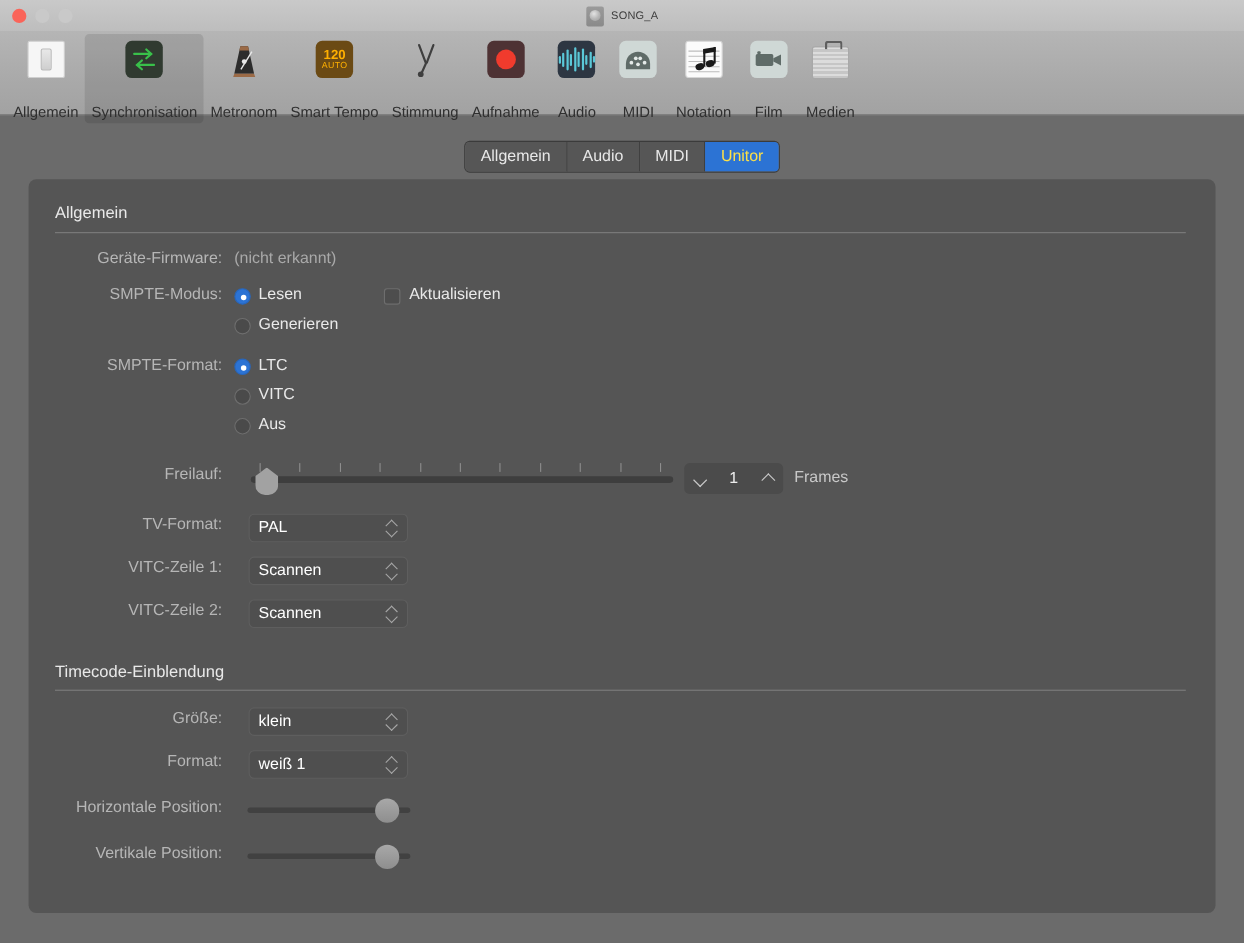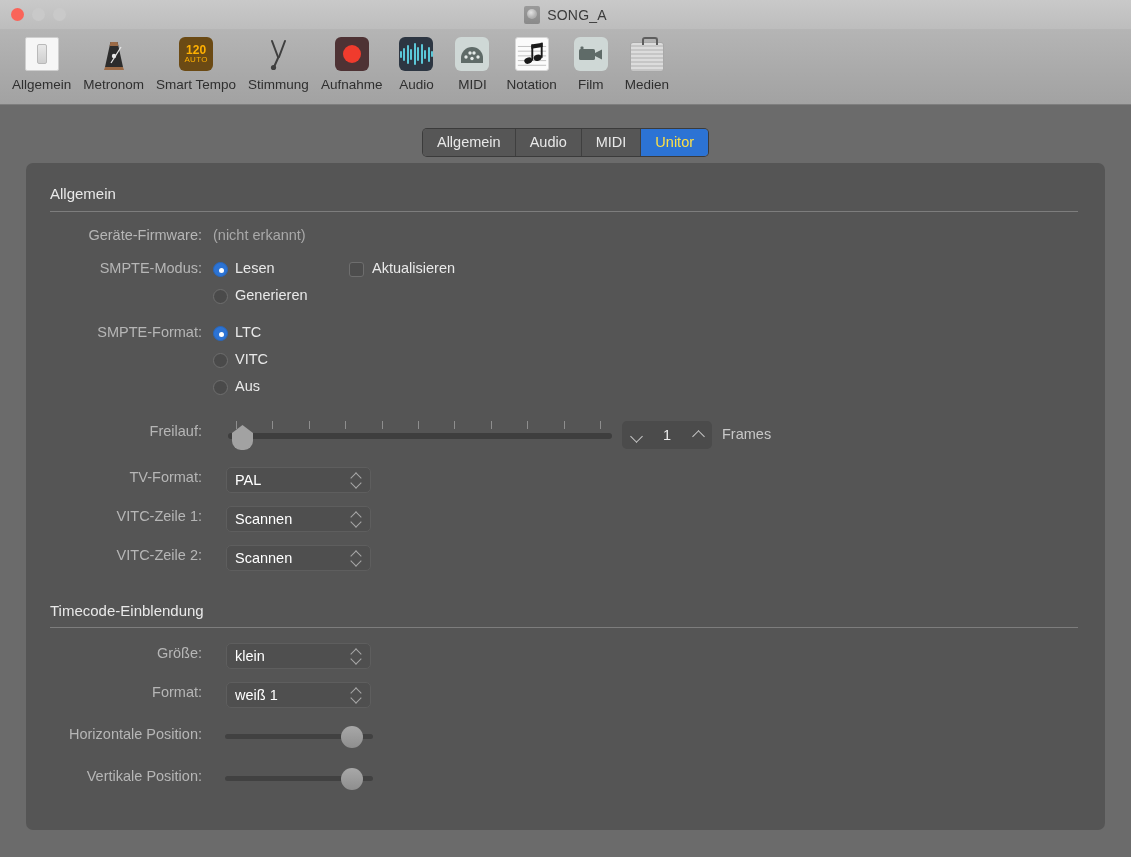--- a/index.html
+++ b/index.html
@@ -60,21 +60,21 @@
   }
   #doc-icon::after {
     content: "";
     position: absolute;
     left: 3px; top: 3px;
     width: 10px; height: 10px;
     border-radius: 50%;
     background: radial-gradient(circle at 40% 35%, #e3e3e3 0%, #b5b5b5 55%, #9e9e9e 100%);
   }
   #title-text {
-    font-size: 14px;
+    font-size: 10px;
     color: #3b3b3b;
     letter-spacing: 0.2px;
   }
 
   
   #toolbar {
     position: absolute;
     left: 0; top: 29px;
     width: 1131px;
     height: 76px;
@@ -85,21 +85,21 @@
     padding-left: 6px;
     padding-top: 2px;
   }
   .tb-item {
     width: auto;
     min-width: 56px;
     padding: 4px 6px 3px 6px;
     display: flex;
     flex-direction: column;
     align-items: center;
-    gap: 4px;
+    gap: 21px;
     border-radius: 4px;
     cursor: default;
   }
   .tb-item.selected { background: rgba(0,0,0,0.10); }
   .tb-label {
     font-size: 13.5px;
     color: #2f2f2f;
     white-space: nowrap;
   }
   .tb-icon {
@@ -457,20 +457,35 @@
 
     <div class="tb-item">
       <div class="tb-icon">
         <div class="ic-allgemein">
             <i></i>
           </div>
       </div>
       <span class="tb-label">Allgemein</span>
     </div>
 
+    <div class="tb-item selected">
+      <div class="tb-icon">
+        <div class="ic-sync">
+          <svg width="34" height="34" viewBox="0 0 34 34">
+            <g stroke="#39c04a" stroke-width="2" fill="none" stroke-linecap="round">
+              <path d="M8 12 H23"></path>
+              <path d="M19 8 L23.5 12 L19 16"></path>
+              <path d="M26 22 H11"></path>
+              <path d="M15 18 L10.5 22 L15 26"></path>
+            </g>
+          </svg>
+        </div>
+      </div>
+      <span class="tb-label">Synchronisation</span>
+    </div>
 
     <div class="tb-item">
       <div class="tb-icon">
         <svg width="34" height="36" viewBox="0 0 34 36">
           <path d="M13.5 6 L20.5 6 L26 31 L8 31 Z" fill="#2c2c2c"></path>
           <path d="M8 31 L26 31 L27 34 L7 34 Z" fill="#9b6a46"></path>
           <path d="M13.5 6 L20.5 6 L21.4 10 L12.6 10 Z" fill="#9b6a46"></path>
           <path d="M14 27 L24 11" stroke="#e8e8e8" stroke-width="1.3"></path>
           <circle cx="17" cy="20" r="2.2" fill="#e8e8e8"></circle>
         </svg>

